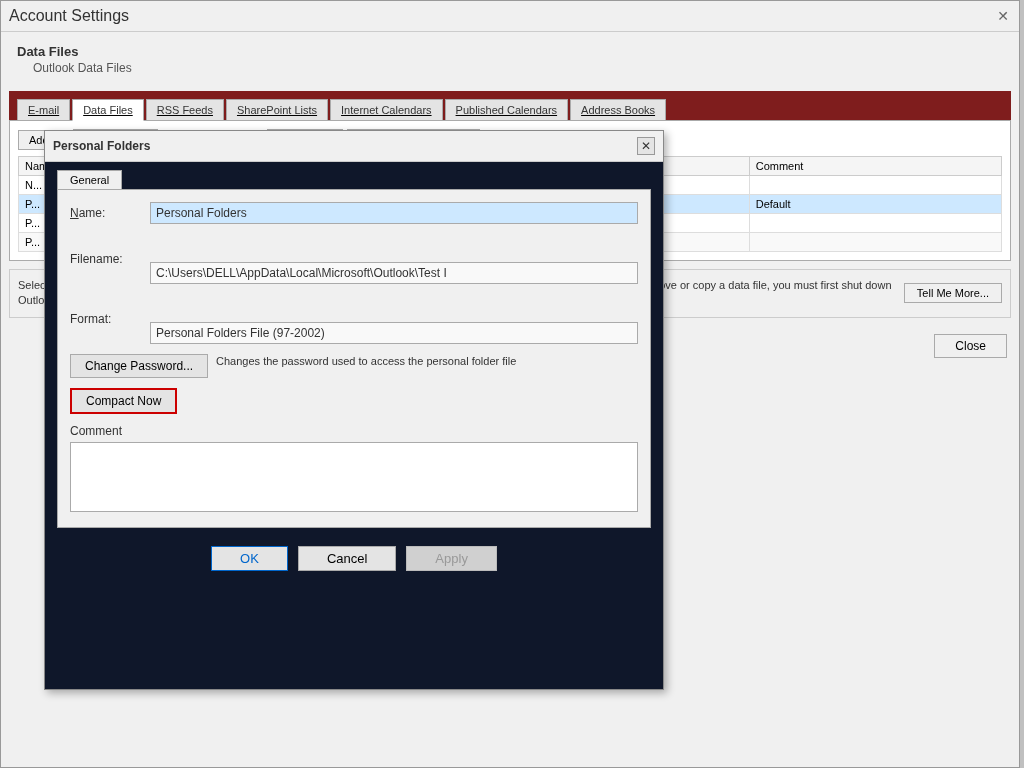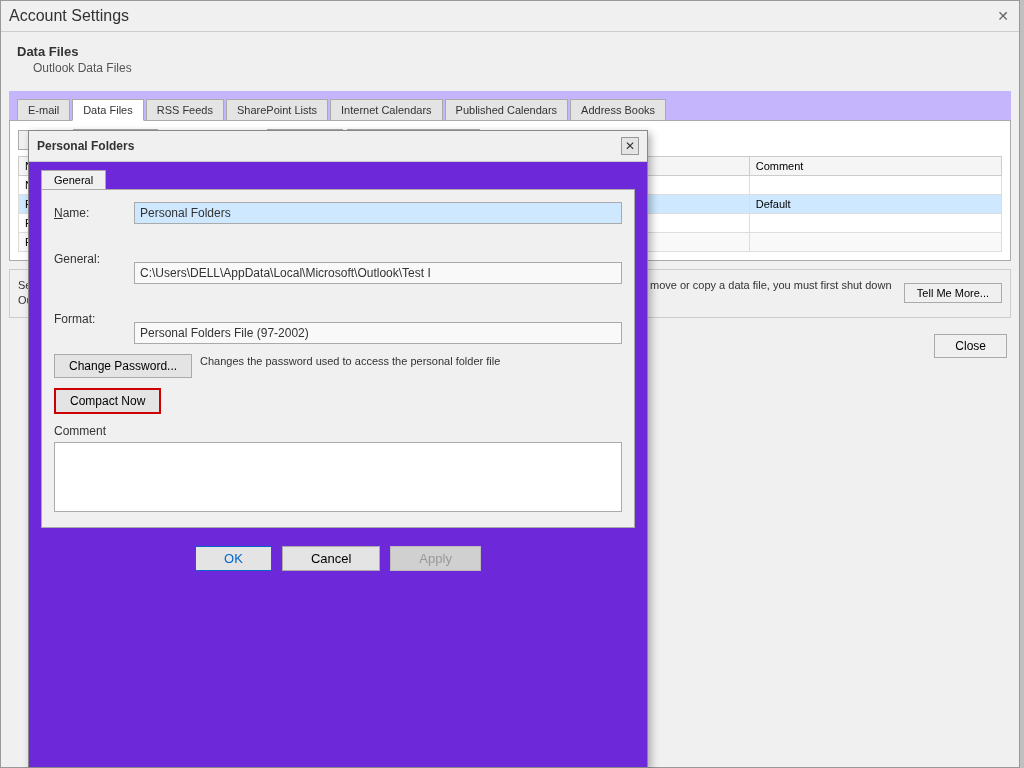--- a/index.html
+++ b/index.html
@@ -62,24 +62,25 @@
 
     .window-header-subtitle {
       font-size: 12px;
       color: #555;
       margin-left: 16px;
       margin-top: 2px;
     }
 
     
     .tabs-container {
-      background: #c4b5fd;
+      background: #7f1d1d;
       padding: 8px 8px 0 8px;
       border-bottom: 1px solid #aaa;
       margin: 8px 8px 0 8px;
+      text-decoration: underline;
     }
 
     .tabs-row {
       display: flex;
       flex-wrap: nowrap;
       gap: 2px;
     }
 
     .tab {
       padding: 4px 10px;
@@ -190,24 +191,24 @@
       border: 1px solid #aaa;
       background: #f0f0f0;
       cursor: pointer;
       font-size: 12px;
     }
 
     
     .modal-overlay {
       position: absolute;
       top: 130px;
-      left: 28px;
+      left: 44px;
       width: 620px;
-      height: 638px;
-      background: #6d28d9;
+      height: 560px;
+      background: #0f172a;
       border: 1px solid #888;
       box-shadow: 3px 3px 8px rgba(0,0,0,0.3);
       z-index: 10;
     }
 
     .modal-titlebar {
       background: #f0f0f0;
       padding: 6px 8px;
       display: flex;
       justify-content: space-between;
@@ -472,21 +473,21 @@
     <div class="modal-tab-content">
 
       <div class="form-row">
         <span class="form-label">
           <span style="text-decoration:underline;">N</span>ame:
         </span>
         <input class="form-input" type="text" value="Personal Folders" style="">
       </div>
 
       <div class="form-row">
-        <span class="form-label">General:</span>
+        <span class="form-label">Filename:</span>
         <input class="form-input-readonly" type="text" readonly="" value="C:\Users\DELL\AppData\Local\Microsoft\Outlook\Test I" style="">
       </div>
 
       <div class="form-row">
         <span class="form-label">Format:</span>
         <input class="form-input-readonly" type="text" readonly="" value="Personal Folders File (97-2002)" style="">
       </div>
 
       <div class="modal-buttons-row">
         <button class="modal-action-btn">Change Password...</button>

